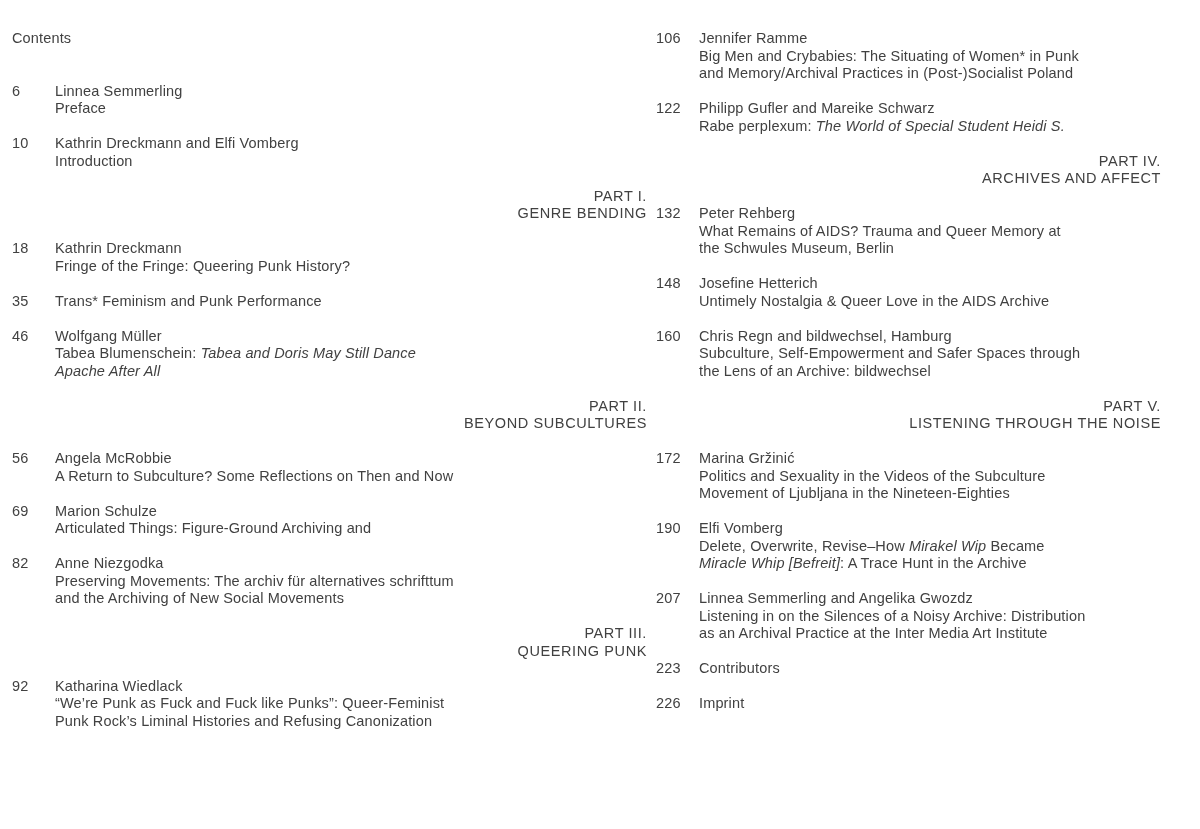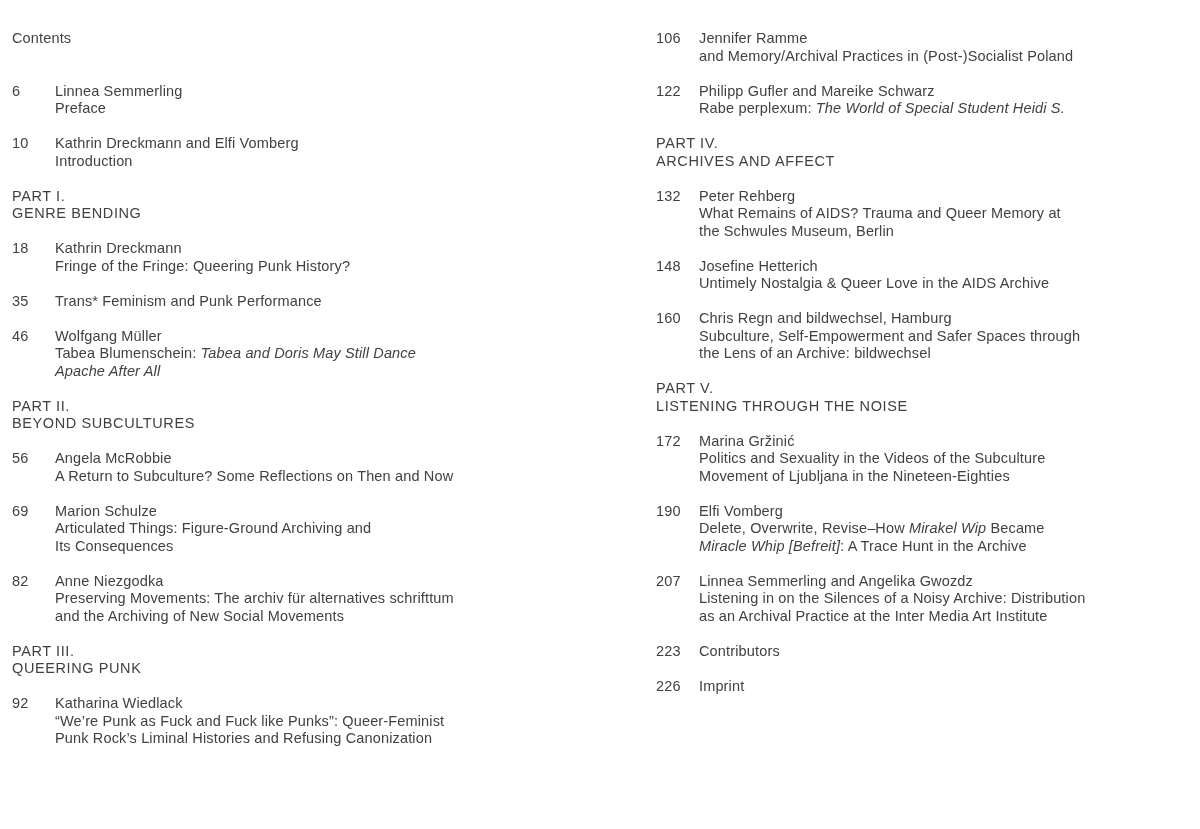--- a/index.html
+++ b/index.html
@@ -20,21 +20,21 @@
     align-items: flex-start;
     margin: 0 0 17.5px 0;
     font-size: 14.5px;
     line-height: 17.5px;
     letter-spacing: 0.15px;
   }
   .block.header { margin-bottom: 35px; }
   .block.extra-top { margin-top: 17.5px; }
   .num { width: 43px; flex: 0 0 43px; }
   .lines { flex: 1 1 auto; }
-  .part .line { letter-spacing: 0.6px; }
+  .part .line { letter-spacing: 0.6px; text-align: right; }
   .it { font-style: italic; }
 </style>
 </head>
 <body>
 
 <div class="col col-left">
     <div class="block header">
       <div class="lines">
         <div class="line"><span class="seg">Contents</span></div>
       </div>
@@ -91,21 +91,20 @@
       <div class="lines">
         <div class="line"><span class="seg">Angela McRobbie</span></div>
         <div class="line"><span class="seg">A Return to Subculture? Some Reflections on Then and Now</span></div>
       </div>
     </div>
     <div class="block entry">
       <div class="num">69</div>
       <div class="lines">
         <div class="line"><span class="seg">Marion Schulze</span></div>
         <div class="line"><span class="seg">Articulated Things: Figure-Ground Archiving and</span></div>
-        <div class="line"><span class="seg">Its Consequences</span></div>
       </div>
     </div>
     <div class="block entry">
       <div class="num">82</div>
       <div class="lines">
         <div class="line"><span class="seg">Anne Niezgodka</span></div>
         <div class="line"><span class="seg">Preserving Movements: The archiv für alternatives schrifttum</span></div>
         <div class="line"><span class="seg">and the Archiving of New Social Movements</span></div>
       </div>
     </div>
@@ -122,20 +121,21 @@
         <div class="line"><span class="seg">“We’re Punk as Fuck and Fuck like Punks”: Queer-Feminist</span></div>
         <div class="line"><span class="seg">Punk Rock’s Liminal Histories and Refusing Canonization</span></div>
       </div>
     </div>
   </div>
 <div class="col col-right">
     <div class="block entry">
       <div class="num">106</div>
       <div class="lines">
         <div class="line"><span class="seg">Jennifer Ramme</span></div>
+        <div class="line"><span class="seg">Big Men and Crybabies: The Situating of Women* in Punk</span></div>
         <div class="line"><span class="seg">and Memory/Archival Practices in (Post-)Socialist Poland</span></div>
       </div>
     </div>
     <div class="block entry">
       <div class="num">122</div>
       <div class="lines">
         <div class="line"><span class="seg">Philipp Gufler and Mareike Schwarz</span></div>
         <div class="line"><span class="seg">Rabe perplexum: </span><span class="seg it">The World of Special Student Heidi S.</span></div>
       </div>
     </div>

